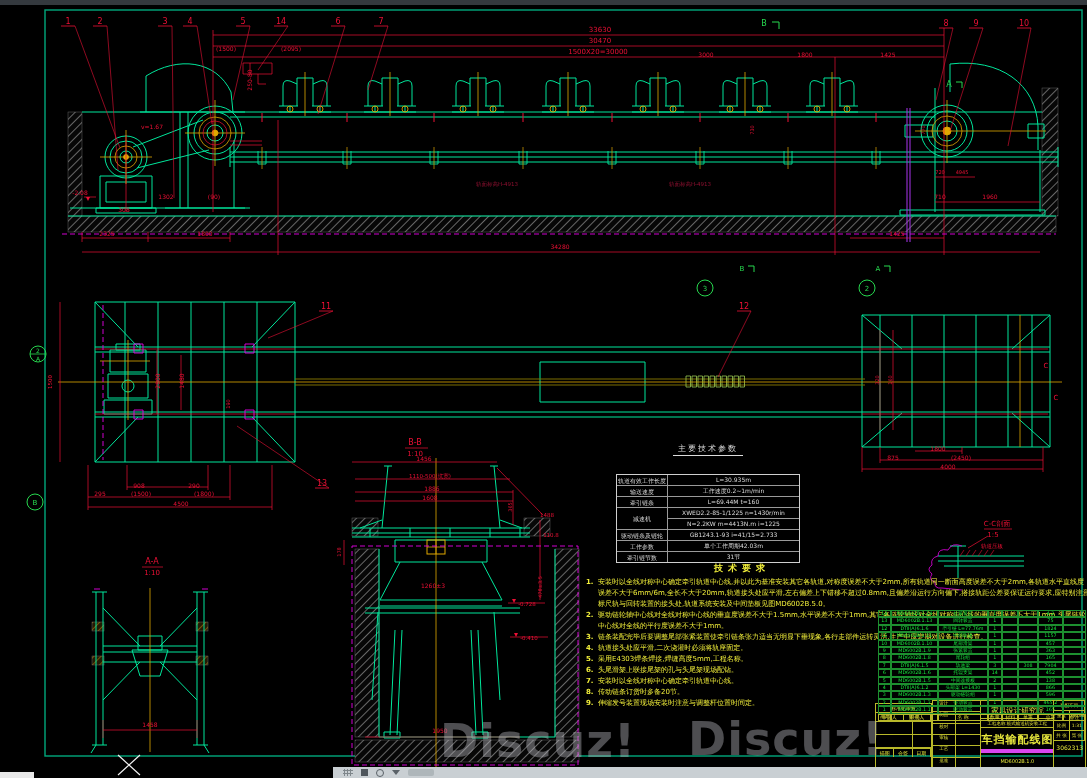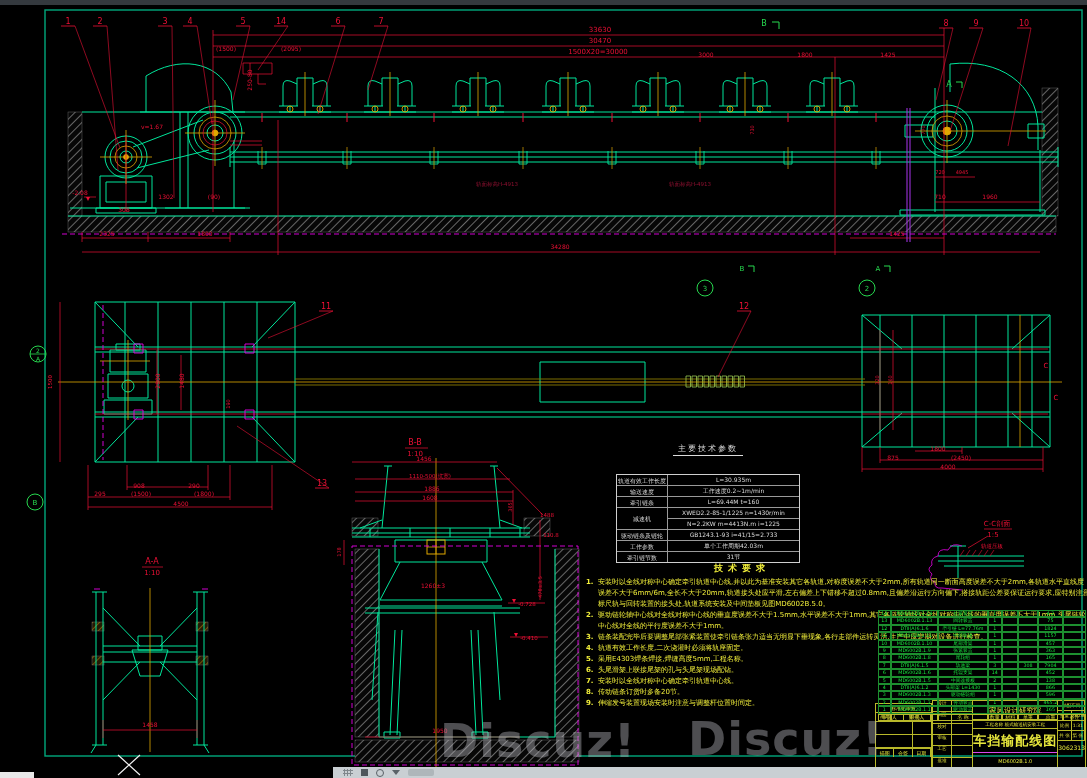--- a/index.html
+++ b/index.html
@@ -39,21 +39,21 @@
   #stdbox .bot{display:flex;}
   #stdbox .bot div{flex:1;border-right:1px solid #b9b92a;white-space:nowrap;overflow:hidden}
   #tblock{left:932px;top:700px;width:154px;height:70px;display:flex;font-size:4.5px;line-height:6px;}
   #tblock .pcol{width:26px;border-right:1px solid #b9b92a;display:flex;flex-direction:column;}
   #tblock .pcol div{flex:1;border-bottom:1px solid #b9b92a;text-align:center;overflow:hidden;}
   #tblock .scol{width:30px;border-right:1px solid #b9b92a;display:flex;flex-direction:column;}
   #tblock .scol div{flex:1;border-bottom:1px solid #b9b92a;}
   #tblock .ctr{flex:1;border-right:1px solid #b9b92a;display:flex;flex-direction:column;text-align:center;}
   #tblock .inst{height:19px;font-size:7.5px;font-weight:normal;line-height:19px;white-space:nowrap;overflow:hidden;border-bottom:1px solid #b9b92a;}
   #tblock .proj{height:9px;border-bottom:1px solid #b9b92a;white-space:nowrap;overflow:hidden;line-height:9px;}
-  #tblock .dtitle{height:24px;font-size:13px;font-weight:bold;line-height:24px;letter-spacing:1px;border-bottom:1px solid #d946ef;white-space:nowrap;overflow:hidden;}
+  #tblock .dtitle{height:24px;font-size:11px;font-weight:bold;line-height:24px;letter-spacing:1px;border-bottom:4px solid #d946ef;white-space:nowrap;overflow:hidden;}
   #tblock .dno{flex:1;line-height:16px;font-size:5px;}
   #tblock .rcol{width:37px;display:flex;flex-direction:column;text-align:center;}
   #tblock .rcol .rr{border-bottom:1px solid #b9b92a;height:9px;line-height:9px;display:flex;white-space:nowrap;overflow:hidden;}
   #tblock .rcol .rr span{flex:1;border-right:1px solid #b9b92a;overflow:hidden}
   #tblock .rcol .num{flex:1;font-size:6px;line-height:14px;}
   .wm{position:absolute;font-size:46px;font-weight:bold;letter-spacing:1px;
       color:rgba(186,186,192,0.42);z-index:6;font-family:"DejaVu Sans",sans-serif;white-space:nowrap;}
   #wm1{left:440px;top:714px;} #wm2{left:688px;top:712px;}
   #bstrip{position:absolute;left:333px;top:767px;width:754px;height:11px;background:#c9cfd3;z-index:7;
           display:flex;align-items:center;gap:8px;padding-left:10px;box-sizing:border-box;}
@@ -405,21 +405,21 @@
         <div class="it">
           <div class="n">2.</div>
           <div>驱动链轮轴中心线对全线对称中心线的垂直度误差不大于1.5mm,水平误差不大于1mm,其它各链轮轴线对全线对称中心线的垂直度误差不大于1mm,头尾链轮中心线对全线的平行度误差不大于1mm。</div>
         </div>
         <div class="it">
           <div class="n">3.</div>
           <div>链条装配完毕后要调整尾部张紧装置使牵引链条张力适当无明显下垂现象,各行走部件运转灵活,生产中应定期对设备进行检查。</div>
         </div>
         <div class="it">
           <div class="n">4.</div>
-          <div>轨道有效工作长度,二次浇灌时必须将轨座固定。</div>
+          <div>轨道接头处应平滑,二次浇灌时必须将轨座固定。</div>
         </div>
         <div class="it">
           <div class="n">5.</div>
           <div>采用E4303焊条焊接,焊缝高度5mm,工程名称。</div>
         </div>
         <div class="it">
           <div class="n">6.</div>
           <div>头尾滑架上联接尾架的孔与头尾架现场配钻。</div>
         </div>
         <div class="it">

